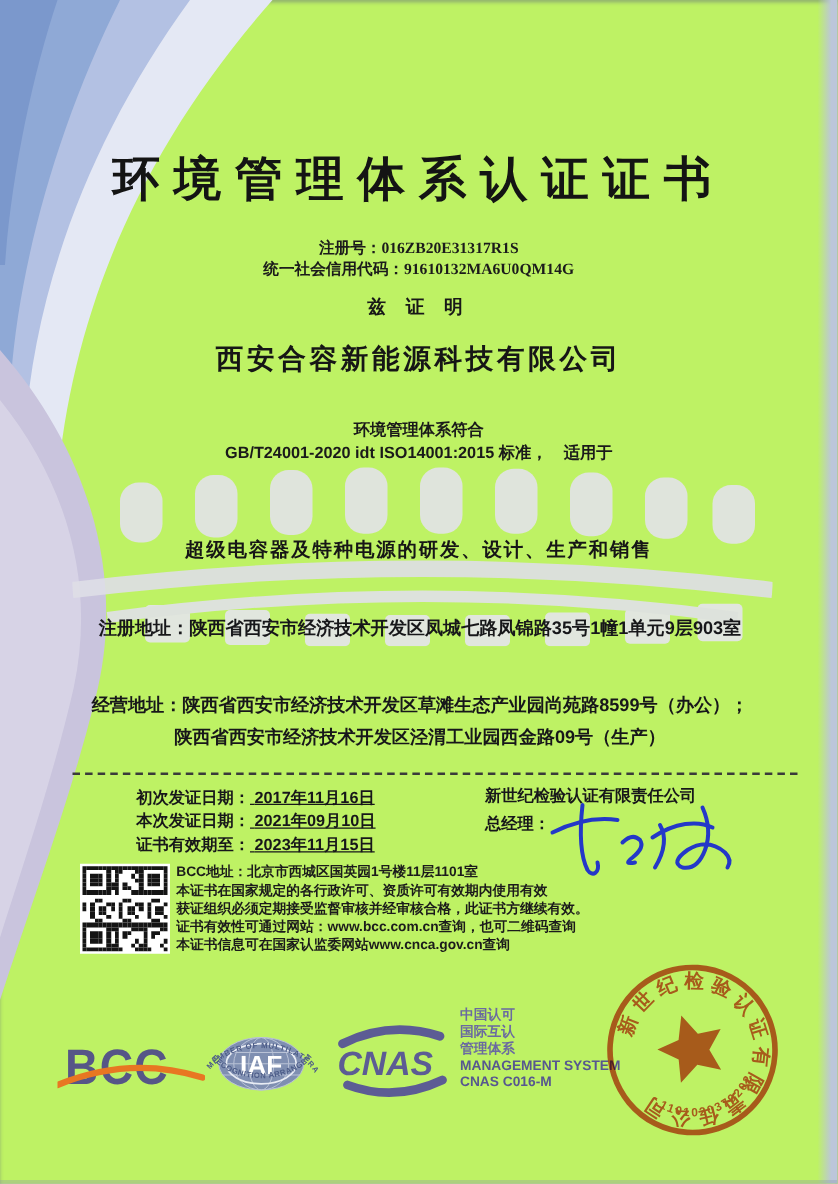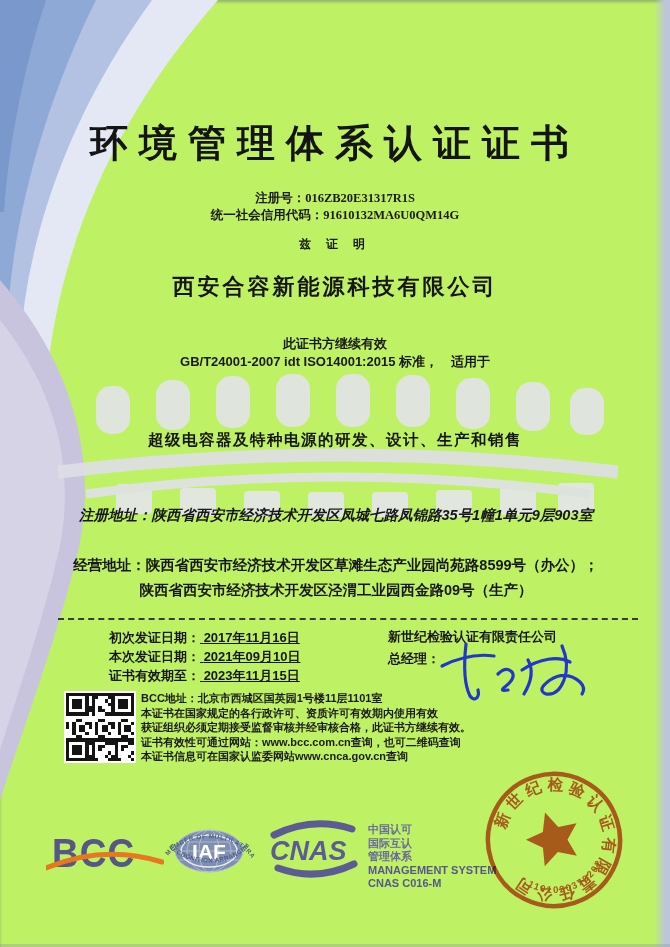--- a/index.html
+++ b/index.html
@@ -13,30 +13,30 @@
   .wave-svg{left:0;top:270px;}
   .watermark-svg{left:58px;top:352px;opacity:.9;}
   .edge-right{right:0;top:0;width:16px;height:947px;
       background:linear-gradient(to right,rgba(180,192,214,0),#bcc6da 70%);}
   .edge-bottom{left:0;bottom:0;width:670px;height:3px;background:rgba(140,150,172,.35);}
   
   .title{top:118px;font-family:"Liberation Serif",serif;font-size:38px;font-weight:600;
          color:#141414;letter-spacing:11px;}
   .regline{top:190px;font-family:"Liberation Serif",serif;font-size:12.5px;font-weight:700;color:#1b1b1b;}
   .creditline{top:207px;font-family:"Liberation Serif",serif;font-size:12.5px;font-weight:700;color:#1b1b1b;}
-  .certify{top:236px;font-family:"Liberation Serif",serif;font-size:12px;font-weight:700;
+  .certify{top:236px;font-family:"Liberation Serif",serif;font-size:15px;font-weight:700;
            color:#181818;letter-spacing:6px;}
   .company{top:272px;font-family:"Liberation Serif",serif;font-size:22px;font-weight:600;
            color:#161616;letter-spacing:3px;}
   .sysline{top:335px;font-size:13px;font-weight:700;color:#1a1a1a;}
   .stdline{top:353px;font-size:13px;font-weight:700;color:#1a1a1a;}
   .scope{top:430px;font-size:15.5px;font-weight:700;color:#161616;letter-spacing:1.5px;}
   .addr{left:72px;width:528px;font-size:14.5px;font-weight:700;color:#17171a;
         line-height:25px;text-align:center;}
-  .addr1{top:503px;font-style:italic;}
+  .addr1{top:491px;}
   .addr2{top:553px;}
   .dash-sep{left:58px;top:618px;width:580px;border-top:2px dashed #3a3a3a;height:0;}
   
   .dates{left:88px;top:628px;font-size:13px;font-weight:700;color:#17171a;text-decoration:underline;}
   .drow{line-height:19px;white-space:nowrap;}
   .dlabel{display:inline-block;width:112px;text-align:right;}
   
   .issuer{left:388px;top:628px;font-size:13px;font-weight:700;color:#17171a;}
   .signer-row{margin-top:4px;position:relative;height:52px;}
   .sig-svg{position:absolute;left:48px;top:-10px;}
@@ -46,21 +46,21 @@
   .qr div{width:100%;height:100%;}
   .qr .on{background:#141414;}
   .footnotes{left:141px;top:691px;font-size:11px;font-weight:700;color:#1b1b1b;line-height:14.6px;}
   
   .bcc{left:52px;top:832px;width:104px;height:46px;}
   .bcc .txt{font-size:37px;font-weight:800;color:#565687;letter-spacing:1px;
             font-family:"Liberation Sans",sans-serif;transform:scaleY(1.08);display:inline-block;line-height:44px;}
   .bcc svg{position:absolute;left:-6px;top:12px;}
   .iaf-svg{left:158px;top:817px;}
   .cnas-svg{left:268px;top:820px;}
-  .cnas-text{left:368px;top:823px;font-size:11px;color:#6a6aa0;line-height:13.5px;font-weight:700;}
+  .cnas-text{left:368px;top:806px;font-size:11px;color:#6a6aa0;line-height:13.5px;font-weight:700;}
   .cnas-text .en{color:#57578f;font-weight:800;}
   
   .stamp-svg{left:459px;top:745px;opacity:.9;mix-blend-mode:multiply;}
 </style>
 </head>
 <body>
 
 <div class="page">
 
   <svg class="abs corner-svg" width="230" height="390" viewBox="0 0 230 390">
@@ -108,23 +108,23 @@
   </div>
 
   <div class="abs ctr creditline">
     <span>统一社会信用代码：</span><span>91610132MA6U0QM14G</span>
   </div>
 
   <div class="abs ctr certify">兹 证 明</div>
 
   <div class="abs ctr company">西安合容新能源科技有限公司</div>
 
-  <div class="abs ctr sysline">此证书方继续有效</div>
-
-  <div class="abs ctr stdline">GB/T24001-2007 idt ISO14001:2015 标准，　适用于</div>
+  <div class="abs ctr sysline">环境管理体系符合</div>
+
+  <div class="abs ctr stdline">GB/T24001-2020 idt ISO14001:2015 标准，　适用于</div>
 
   <div class="abs ctr scope">超级电容器及特种电源的研发、设计、生产和销售</div>
 
   <div class="abs addr addr1">
     <span>注册地址：</span><span>陕西省西安市经济技术开发区凤城七路凤锦路35号1幢1单元9层903室</span>
   </div>
 
   <div class="abs addr addr2">
     <span>经营地址：</span><span>陕西省西安市经济技术开发区草滩生态产业园尚苑路8599号（办公）；陕西省西安市经济技术开发区泾渭工业园西金路09号（生产）</span>
   </div>

